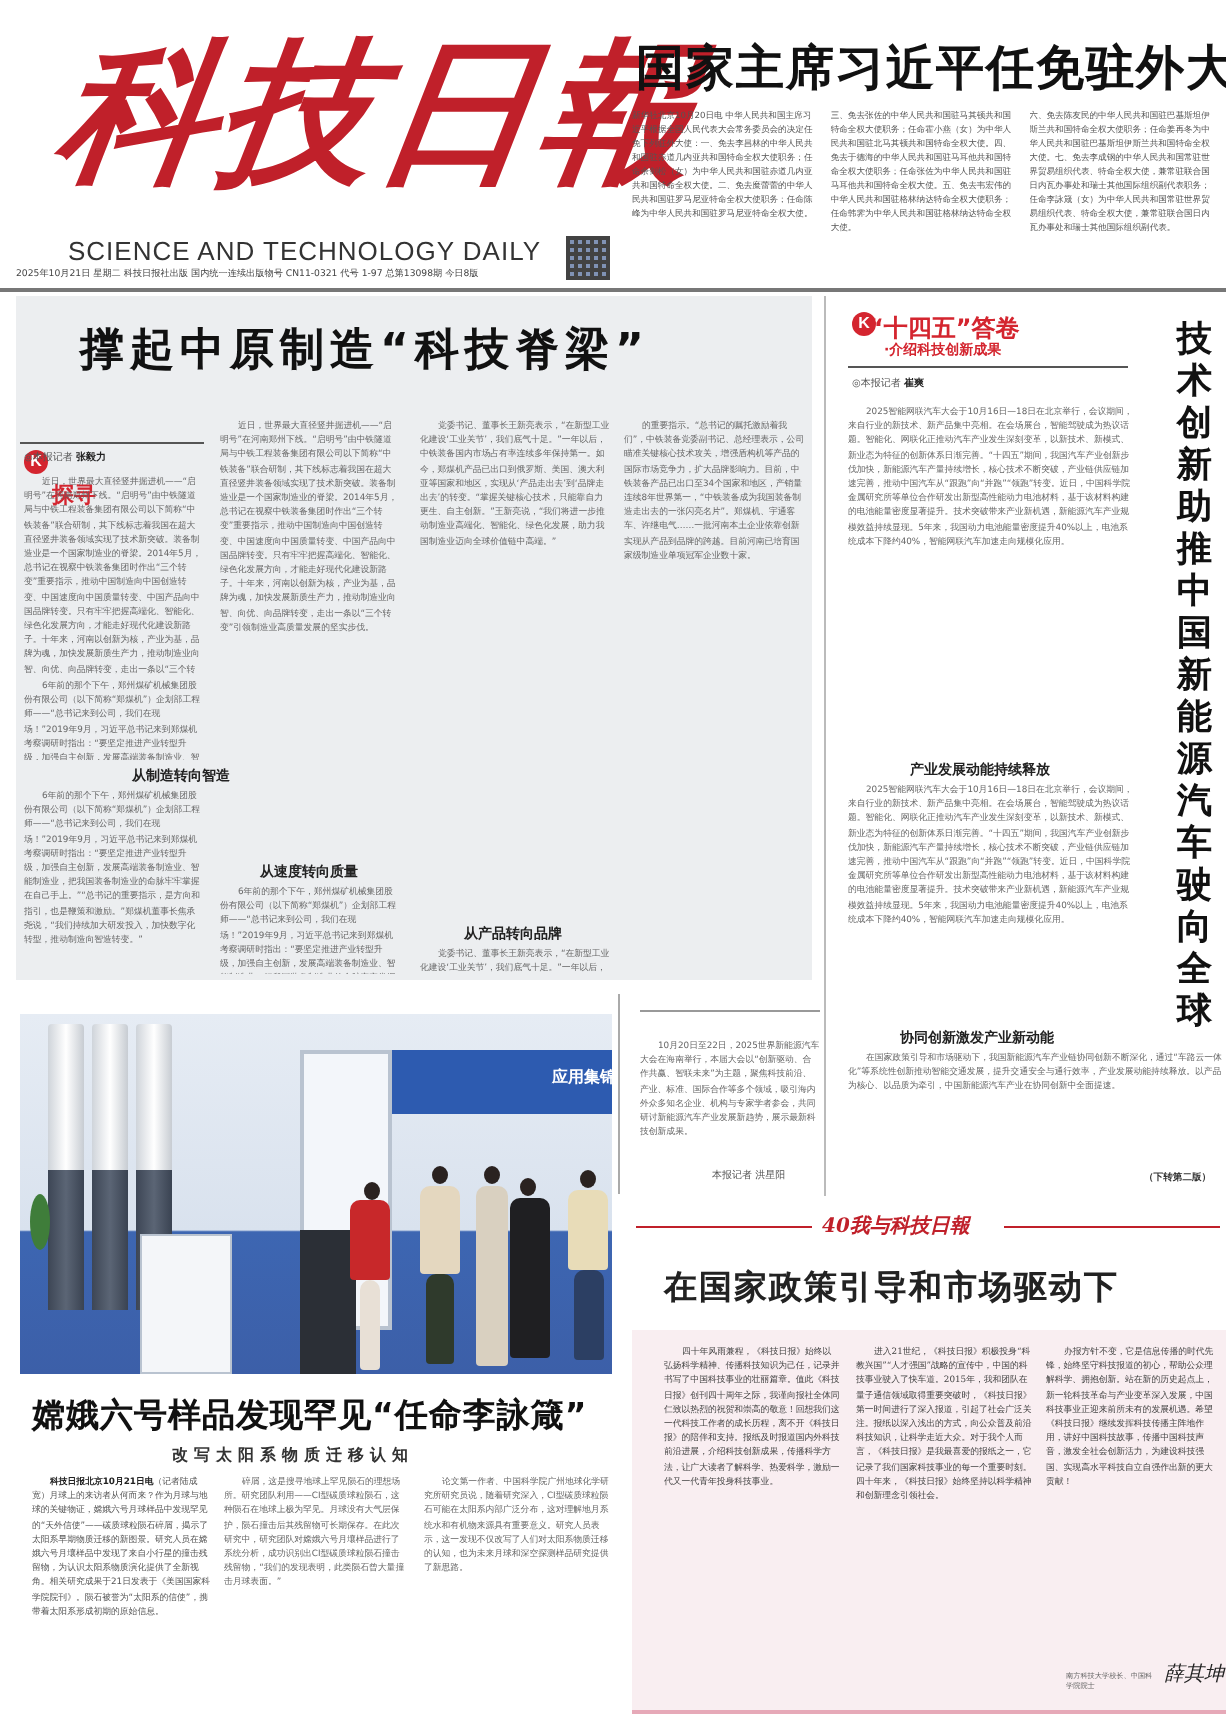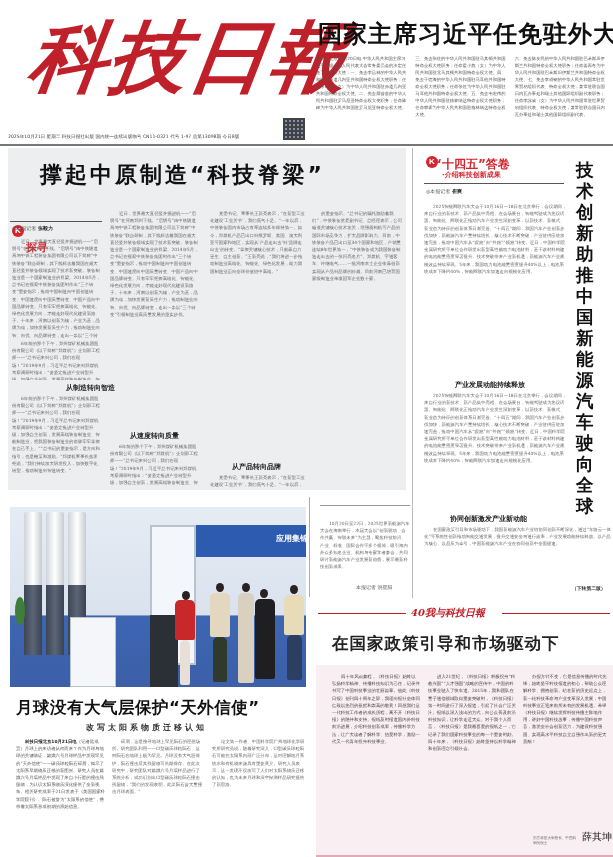--- a/index.html
+++ b/index.html
@@ -38,21 +38,21 @@
     .byline b { color: #222; font-weight: bold; }
 
     .fcol { position: absolute; font-size: 4.4px; line-height: 7.2px; color: #666; overflow: hidden; text-indent: 9px; }
     .subhead { position: absolute; font-size: 7px; font-weight: bold; color: #222; text-align: center; white-space: nowrap; }
 
     
     .right-art { position: absolute; left: 420px; top: 148px; width: 193px; height: 445px; }
     .ra-kicker-title { position: absolute; left: 14px; top: 8px; color: #d4252f; font-size: 12px; font-weight: bold; white-space: nowrap; }
     .ra-kicker-sub { position: absolute; left: 22px; top: 22px; color: #d4252f; font-size: 7px; font-weight: bold; white-space: nowrap; }
     .vert-headline { position: absolute; left: 576px; top: 160px; width: 30px; font-size: 17.5px; font-weight: bold;
-      color: #111; line-height: 21px; text-align: left; word-break: break-all; }
+      color: #111; line-height: 21px; text-align: right; word-break: break-all; }
     .vline { position: absolute; width: 1px; background: #888; }
 
     
     .photo { position: absolute; left: 10px; top: 507px; width: 296px; height: 180px; overflow: hidden;
       background: linear-gradient(180deg, #e6ecf4 0%, #d9e2ee 60%, #3d66b2 60.5%, #3c5fa8 100%); }
     .ph-cyl { position: absolute; top: 5px; width: 18px; background: linear-gradient(90deg,#cfd4da,#fff,#c7ccd2); border-radius: 2px; }
     .ph-cyl-dark { position: absolute; width: 18px; background: linear-gradient(90deg,#3d4655,#5b6575,#3a4352); }
     .ph-shelf { position: absolute; left: 140px; top: 18px; width: 46px; height: 140px; background: #f3f6fa; border: 2px solid #b9c3d0; }
     .ph-booth { position: absolute; left: 186px; top: 18px; width: 110px; height: 32px; background: #2d5bb0; }
     .ph-booth-txt { position: absolute; left: 218px; top: 26px; font-size: 8px; font-weight: bold; color: #fff; white-space: nowrap; margin-left: 48px; }
@@ -64,29 +64,30 @@
     .a2-sub { position: absolute; left: 86px; top: 722px; font-family: "DejaVu Serif", serif; font-size: 8px; font-weight: bold; color: #333; letter-spacing: 3px; white-space: nowrap; }
 
     
     .banner-rule { position: absolute; height: 1px; background: #c0202a; }
     .banner-logo { position: absolute; left: 411px; top: 606px; color: #c0202a; font-size: 10px;
       font-weight: bold; font-style: italic; white-space: nowrap; font-family: "DejaVu Serif", serif; }
     .banner-title { position: absolute; left: 332px; top: 633px; font-family: "DejaVu Serif", serif; font-size: 16.5px; font-weight: bold; color: #222; letter-spacing: 1px; white-space: nowrap; }
     .essay { position: absolute; left: 316px; top: 665px; width: 297px; height: 192px; background: #f9eef1; border-bottom: 2px solid #e6a9b8; }
     .essay .fcol { font-family: "DejaVu Serif", serif; color: #444; }
     .sig-inst { position: absolute; left: 533px; top: 836px; font-size: 3.6px; color: #666; line-height: 5px; }
-    .sig-name { position: absolute; left: 582px; top: 830px; font-family: "DejaVu Serif", serif; font-size: 10px; color: #222; }
+    .sig-name { position: absolute; left: 582px; top: 830px; font-family: "DejaVu Serif", serif; font-style: italic; font-size: 10px; color: #222; }
 
     .more { position: absolute; font-size: 4.8px; font-weight: bold; color: #333; }
   </style>
 </head>
 <body>
 
 <div class="masthead">
   <div class="logo">科技日報</div>
+  <div class="logo-en">SCIENCE AND TECHNOLOGY DAILY</div>
   <div class="logo-info">2025年10月21日 星期二  科技日报社出版  国内统一连续出版物号 CN11-0321 代号 1-97  总第13098期  今日8版</div>
   <div class="qr"></div>
 
   <div class="top-headline">国家主席习近平任免驻外大使</div>
   <div class="top-cols">
     <div class="top-col">新华社北京10月20日电 中华人民共和国主席习近平根据全国人民代表大会常务委员会的决定任免下列驻外大使：一、免去李昌林的中华人民共和国驻赤道几内亚共和国特命全权大使职务；任命余剑松（女）为中华人民共和国驻赤道几内亚共和国特命全权大使。二、免去糜蕾蕾的中华人民共和国驻罗马尼亚特命全权大使职务；任命陈峰为中华人民共和国驻罗马尼亚特命全权大使。</div>
     <div class="top-col">三、免去张佐的中华人民共和国驻马其顿共和国特命全权大使职务；任命霍小燕（女）为中华人民共和国驻北马其顿共和国特命全权大使。四、免去于德海的中华人民共和国驻马耳他共和国特命全权大使职务；任命张佐为中华人民共和国驻马耳他共和国特命全权大使。五、免去韦宏伟的中华人民共和国驻格林纳达特命全权大使职务；任命韩霁为中华人民共和国驻格林纳达特命全权大使。</div>
     <div class="top-col">六、免去陈友民的中华人民共和国驻巴基斯坦伊斯兰共和国特命全权大使职务；任命姜再冬为中华人民共和国驻巴基斯坦伊斯兰共和国特命全权大使。七、免去李成钢的中华人民共和国常驻世界贸易组织代表、特命全权大使，兼常驻联合国日内瓦办事处和瑞士其他国际组织副代表职务；任命李詠箴（女）为中华人民共和国常驻世界贸易组织代表、特命全权大使，兼常驻联合国日内瓦办事处和瑞士其他国际组织副代表。</div>
   </div>
 </div>
@@ -167,21 +168,21 @@
   <div class="ph-person" style="left:203px; top:130px; width:14px; height:45px; background:#2f3a2c;"></div>
   <div class="ph-head" style="left:232px; top:76px;"></div>
   <div class="ph-person" style="left:228px; top:86px; width:16px; height:90px; background:#d9d0c0;"></div>
   <div class="ph-head" style="left:250px; top:82px;"></div>
   <div class="ph-person" style="left:245px; top:92px; width:20px; height:80px; background:#1f1f22;"></div>
   <div class="ph-head" style="left:280px; top:78px;"></div>
   <div class="ph-person" style="left:274px; top:88px; width:20px; height:40px; background:#e8dcb8;"></div>
   <div class="ph-person" style="left:277px; top:128px; width:15px; height:45px; background:#2c3f63;"></div>
 </div>
 
-<div class="a2-title">月球没有大气层保护“天外信使”</div>
+<div class="a2-title">嫦娥六号样品发现罕见“任命李詠箴”</div>
 <div class="a2-sub">改写太阳系物质迁移认知</div>
 <div class="fcol" style="left:16px; top:738px; width:90px; height:117px; color:#555;">
   <b style="color:#222;">科技日报北京10月21日电</b><span>（记者陆成宽）月球上的来访者从何而来？作为月球与地球的关键物证，嫦娥六号月球样品中发现罕见的“天外信使”——碳质球粒陨石碎屑，揭示了太阳系早期物质迁移的新图景。研究人员在嫦娥六号月壤样品中发现了来自小行星的撞击残留物，为认识太阳系物质演化提供了全新视角。相关研究成果于21日发表于《美国国家科学院院刊》。陨石被誉为“太阳系的信使”，携带着太阳系形成初期的原始信息。</span>
 </div>
 <div class="fcol" style="left:112px; top:738px; width:92px; height:117px;">碎屑，这是搜寻地球上罕见陨石的理想场所。研究团队利用——CI型碳质球粒陨石，这种陨石在地球上极为罕见。月球没有大气层保护，陨石撞击后其残留物可长期保存。在此次研究中，研究团队对嫦娥六号月壤样品进行了系统分析，成功识别出CI型碳质球粒陨石撞击残留物，“我们的发现表明，此类陨石曾大量撞击月球表面。”</div>
 <div class="fcol" style="left:212px; top:738px; width:94px; height:117px;">论文第一作者、中国科学院广州地球化学研究所研究员说，随着研究深入，CI型碳质球粒陨石可能在太阳系内部广泛分布，这对理解地月系统水和有机物来源具有重要意义。研究人员表示，这一发现不仅改写了人们对太阳系物质迁移的认知，也为未来月球和深空探测样品研究提供了新思路。</div>
 
 <div class="banner-rule" style="left:318px; top:613px; width:88px;"></div>
 <div class="banner-logo">40我与科技日報</div>
 <div class="banner-rule" style="left:502px; top:613px; width:108px;"></div>

